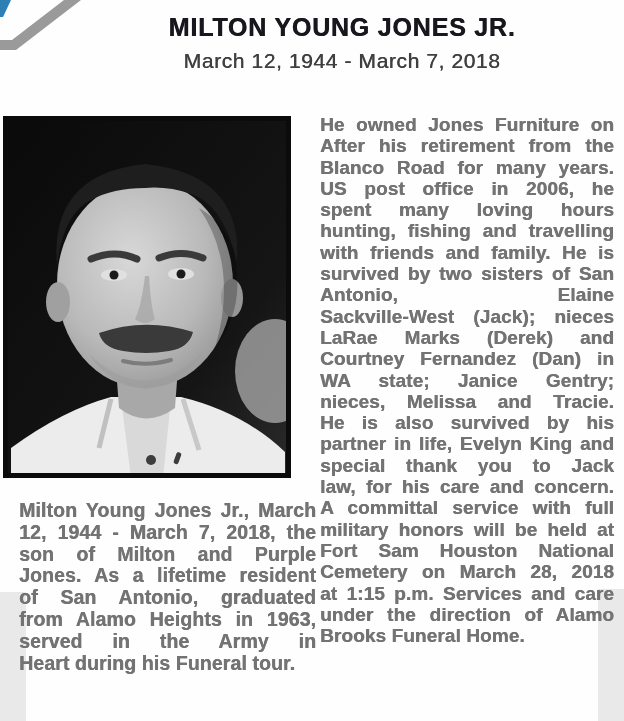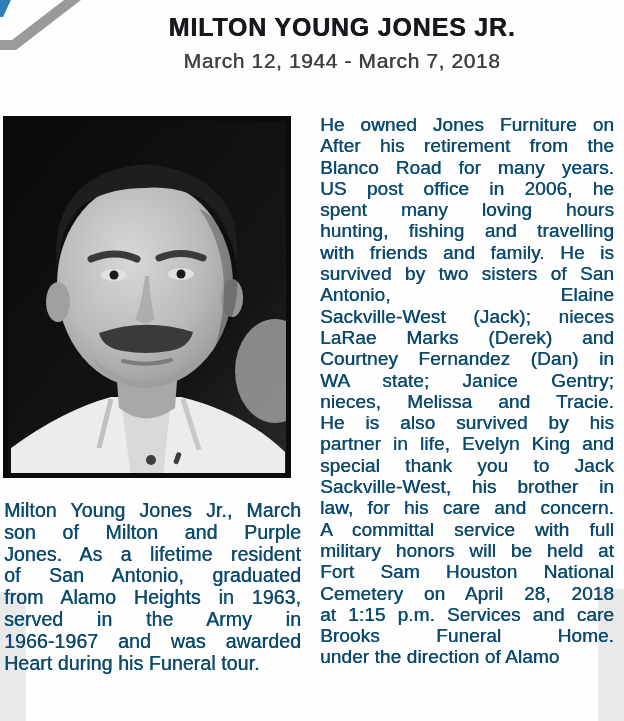--- a/index.html
+++ b/index.html
@@ -37,22 +37,22 @@
   }
 
   
   .photo-frame {
     position: absolute; left: 3px; top: 116px; width: 288px; height: 362px;
     z-index: 1; background: #101010;
   }
   .photo-frame svg { display: block; width: 100%; height: 100%; }
 
   
-  .text-col { position: absolute; z-index: 1; color: #0c4a6e; }
-  .col-left  { left: 4px;   top: 500px; width: 297px; font-size: 19.5px; line-height: 21.8px; }
+  .text-col { position: absolute; z-index: 1; color: #737373; font-weight: bold; }
+  .col-left  { left: 19px;   top: 500px; width: 297px; font-size: 19.5px; line-height: 21.8px; }
   .col-right { left: 320px; top: 114px; width: 294px; font-size: 19px;   line-height: 21.3px; }
   .text-col .line {
     text-align: justify;
     text-align-last: justify;
     text-shadow: 0.4px 0 0 currentColor;
     letter-spacing: 0.1px;
     white-space: normal;
   }
   .text-col .line:last-child { text-align-last: left; }
 </style>
@@ -111,26 +111,26 @@
       <path d="M108 283 L96 332" stroke="#c0c0c0" stroke-width="5"></path>
       <path d="M180 283 L196 334" stroke="#c8c8c8" stroke-width="5"></path>
       <circle cx="148" cy="344" r="5" fill="#3d3d3d"></circle>
       <rect x="172" y="336" width="5" height="12" rx="2" transform="rotate(20 174 342)" fill="#3d3d3d"></rect>
       <rect x="2.5" y="2.5" width="283" height="357" fill="none" stroke="#0b0b0b" stroke-width="5"></rect>
     </svg>
   </div>
 
   <div class="text-col col-left">
       <div class="line">Milton Young Jones Jr., March</div>
+      <div class="line">12, 1944 - March 7, 2018, the</div>
       <div class="line">son of Milton and Purple</div>
       <div class="line">Jones. As a lifetime resident</div>
       <div class="line">of San Antonio, graduated</div>
       <div class="line">from Alamo Heights in 1963,</div>
       <div class="line">served in the Army in</div>
-      <div class="line">1966-1967 and was awarded</div>
       <div class="line">Heart during his Funeral tour.</div>
     </div>
 
   <div class="text-col col-right">
       <div class="line">He owned Jones Furniture on</div>
       <div class="line">After his retirement from the</div>
       <div class="line">Blanco Road for many years.</div>
       <div class="line">US post office in 2006, he</div>
       <div class="line">spent many loving hours</div>
       <div class="line">hunting, fishing and travelling</div>
@@ -138,24 +138,23 @@
       <div class="line">survived by two sisters of San</div>
       <div class="line">Antonio, Elaine</div>
       <div class="line">Sackville-West (Jack); nieces</div>
       <div class="line">LaRae Marks (Derek) and</div>
       <div class="line">Courtney Fernandez (Dan) in</div>
       <div class="line">WA state; Janice Gentry;</div>
       <div class="line">nieces, Melissa and Tracie.</div>
       <div class="line">He is also survived by his</div>
       <div class="line">partner in life, Evelyn King and</div>
       <div class="line">special thank you to Jack</div>
-      <div class="line">Sackville-West, his brother in</div>
       <div class="line">law, for his care and concern.</div>
       <div class="line">A committal service with full</div>
       <div class="line">military honors will be held at</div>
       <div class="line">Fort Sam Houston National</div>
-      <div class="line">Cemetery on April 28, 2018</div>
+      <div class="line">Cemetery on March 28, 2018</div>
       <div class="line">at 1:15 p.m. Services and care</div>
+      <div class="line">under the direction of Alamo</div>
       <div class="line">Brooks Funeral Home.</div>
-      <div class="line">under the direction of Alamo</div>
     </div>
 
 </div>
 
 </body></html>

